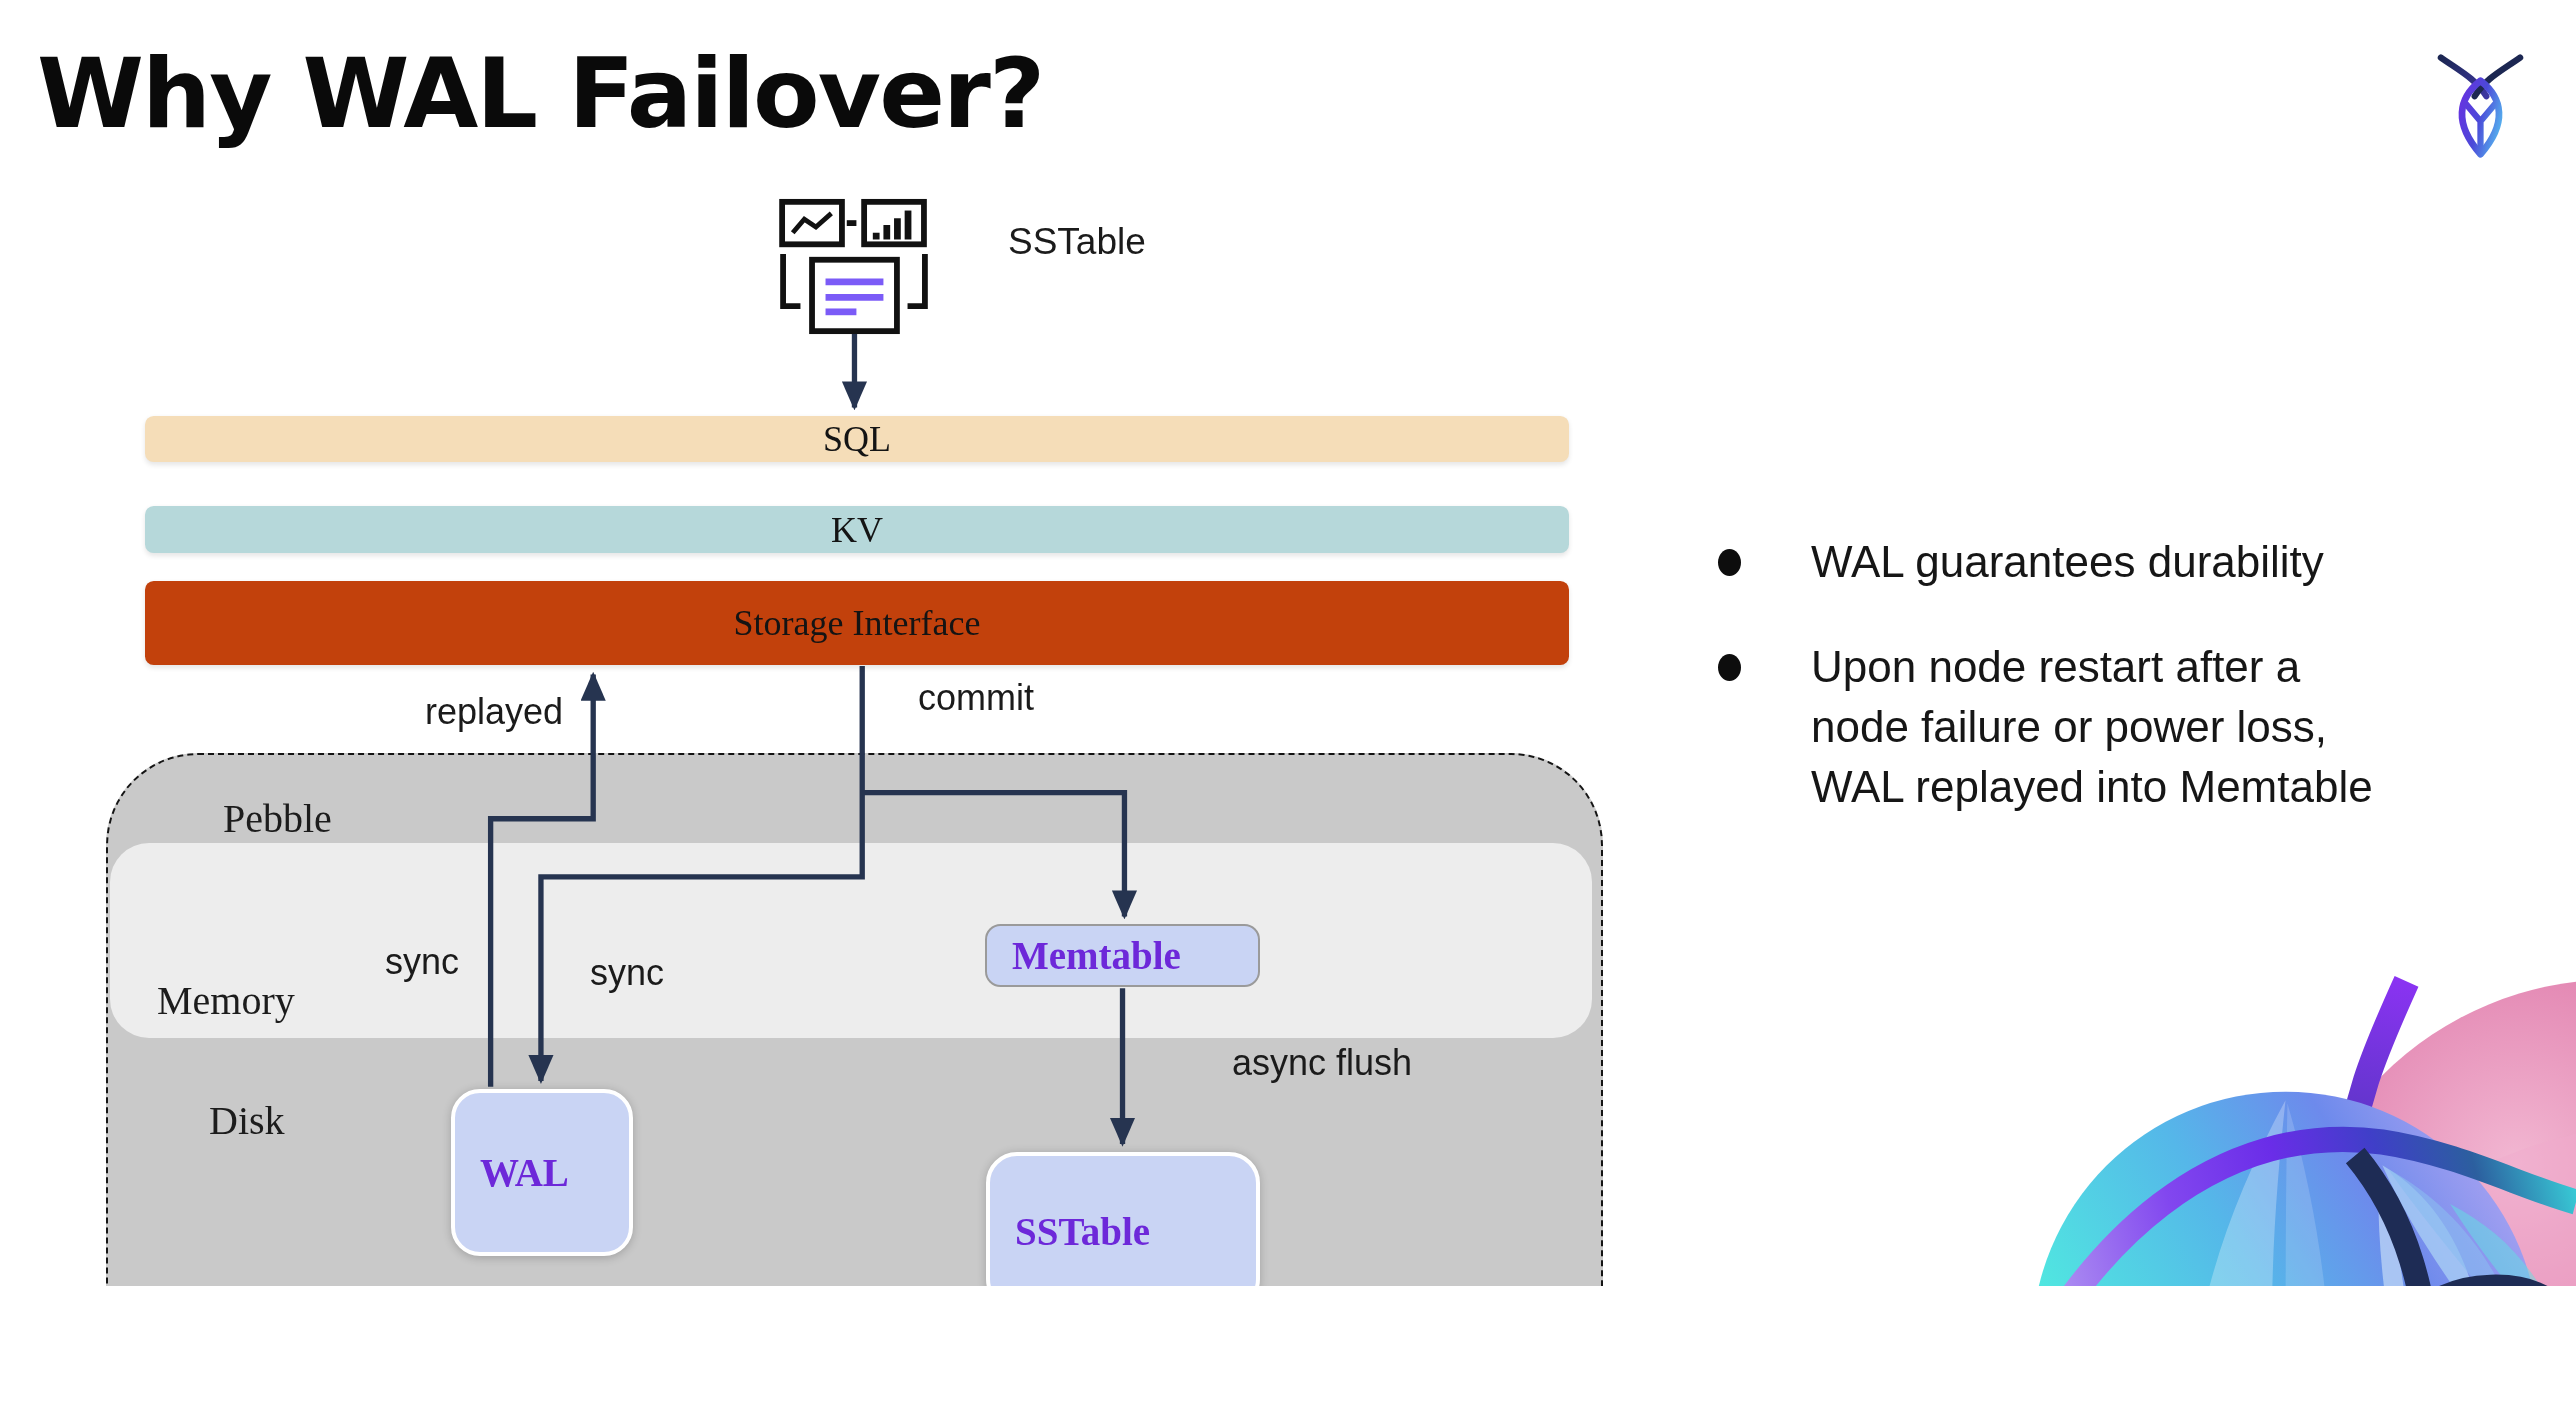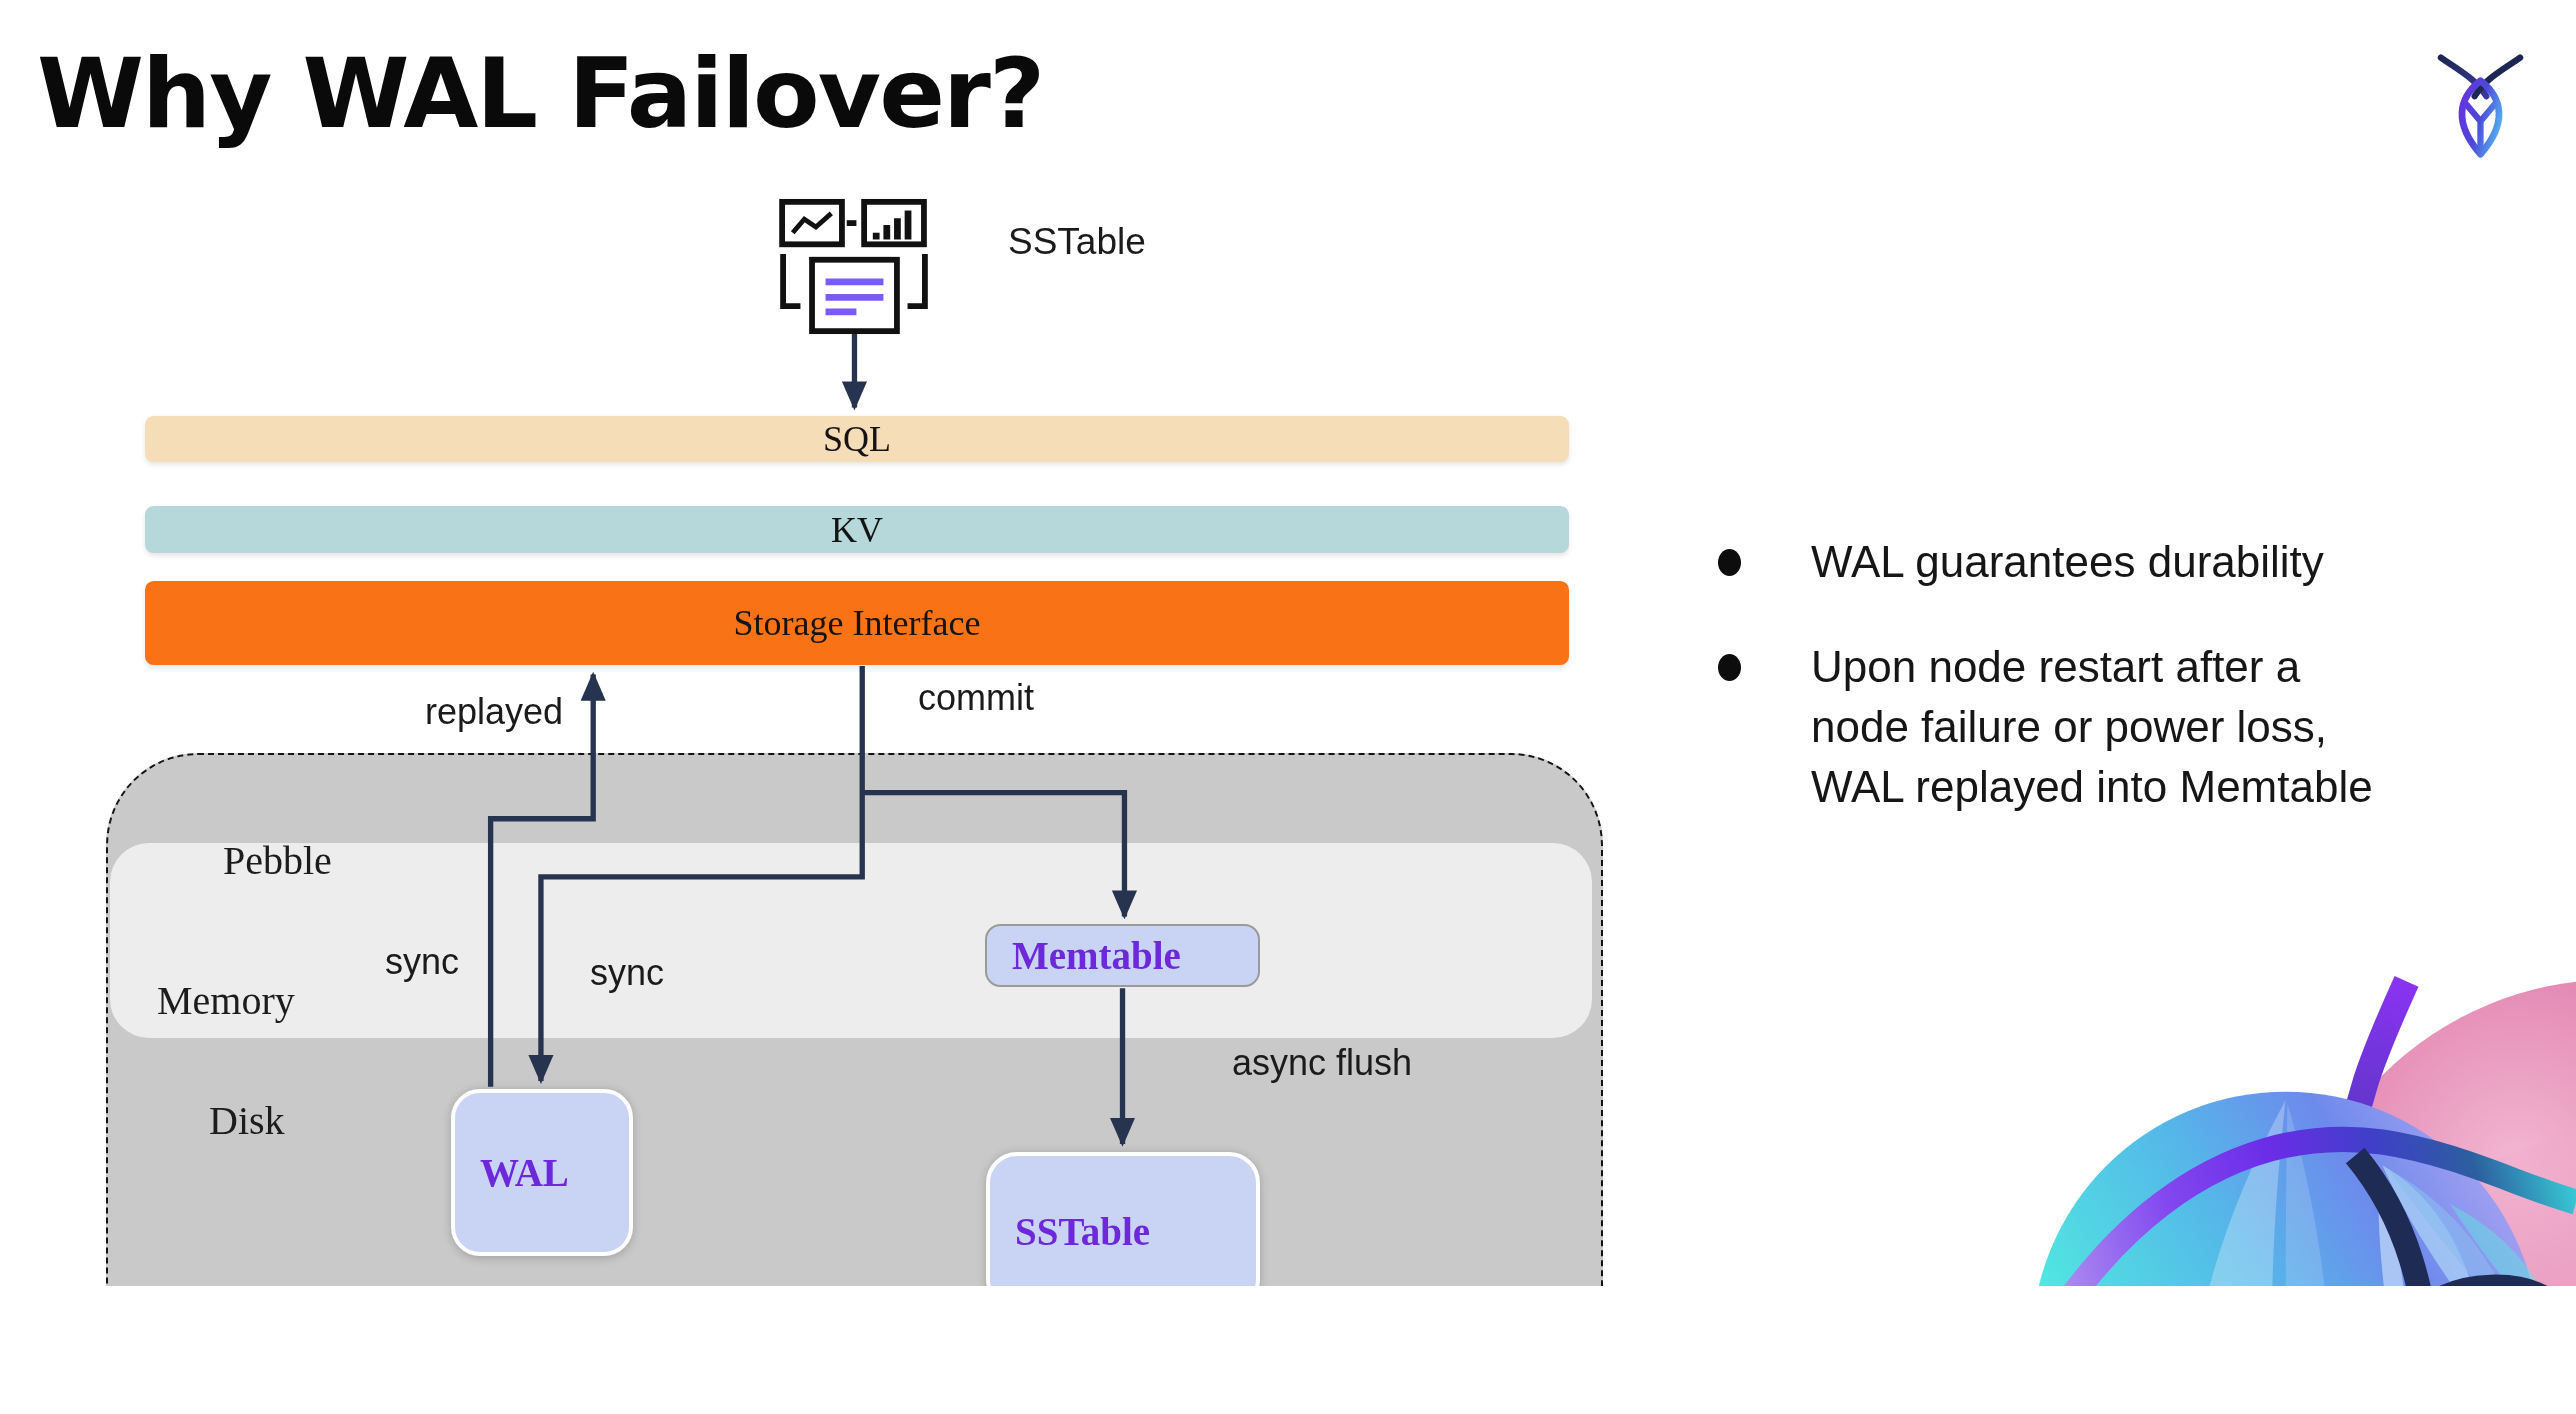--- a/index.html
+++ b/index.html
@@ -22,36 +22,36 @@
 
   
   .bar{
     left:145px;width:1424px;border-radius:8.7px;
     display:flex;align-items:center;justify-content:center;
     font-family:"Liberation Serif",serif;font-size:36px;color:#141414;
     box-shadow:0 2.9px 4.8px rgba(0,0,0,0.10);
   }
   .bar-sql{top:416px;height:46px;background:#f5ddb8;}
   .bar-kv{top:506px;height:47px;background:#b6d8da;}
-  .bar-storage{top:581px;height:84px;background:#f97316;}
+  .bar-storage{top:581px;height:84px;background:#c2410c;}
 
   
   .pebble{
     left:106px;top:753px;width:1497px;height:647px;
     background:#c9c9c9;border:2.9px dashed #141414;border-radius:92px;
     box-sizing:border-box;
   }
   .memory-band{
     left:110px;top:843px;width:1482px;height:195px;
     background:#ededed;border-radius:39px;
   }
   .serif-label{
     font-family:"Liberation Serif",serif;font-size:40px;color:#1c1c1c;white-space:nowrap;
   }
-  .pebble-label{left:223px;top:795px;margin-top:42px;}
+  .pebble-label{left:223px;top:795px;}
   .memory-label{left:157px;top:977px;}
   .disk-label{left:209px;top:1097px;}
 
   
   .node{
     background:#c9d4f4;display:flex;align-items:center;justify-content:flex-start;
     font-family:"Liberation Serif",serif;font-weight:bold;font-size:39px;color:#6d28d9;
     box-sizing:border-box;
     padding-left:25px;
   }

